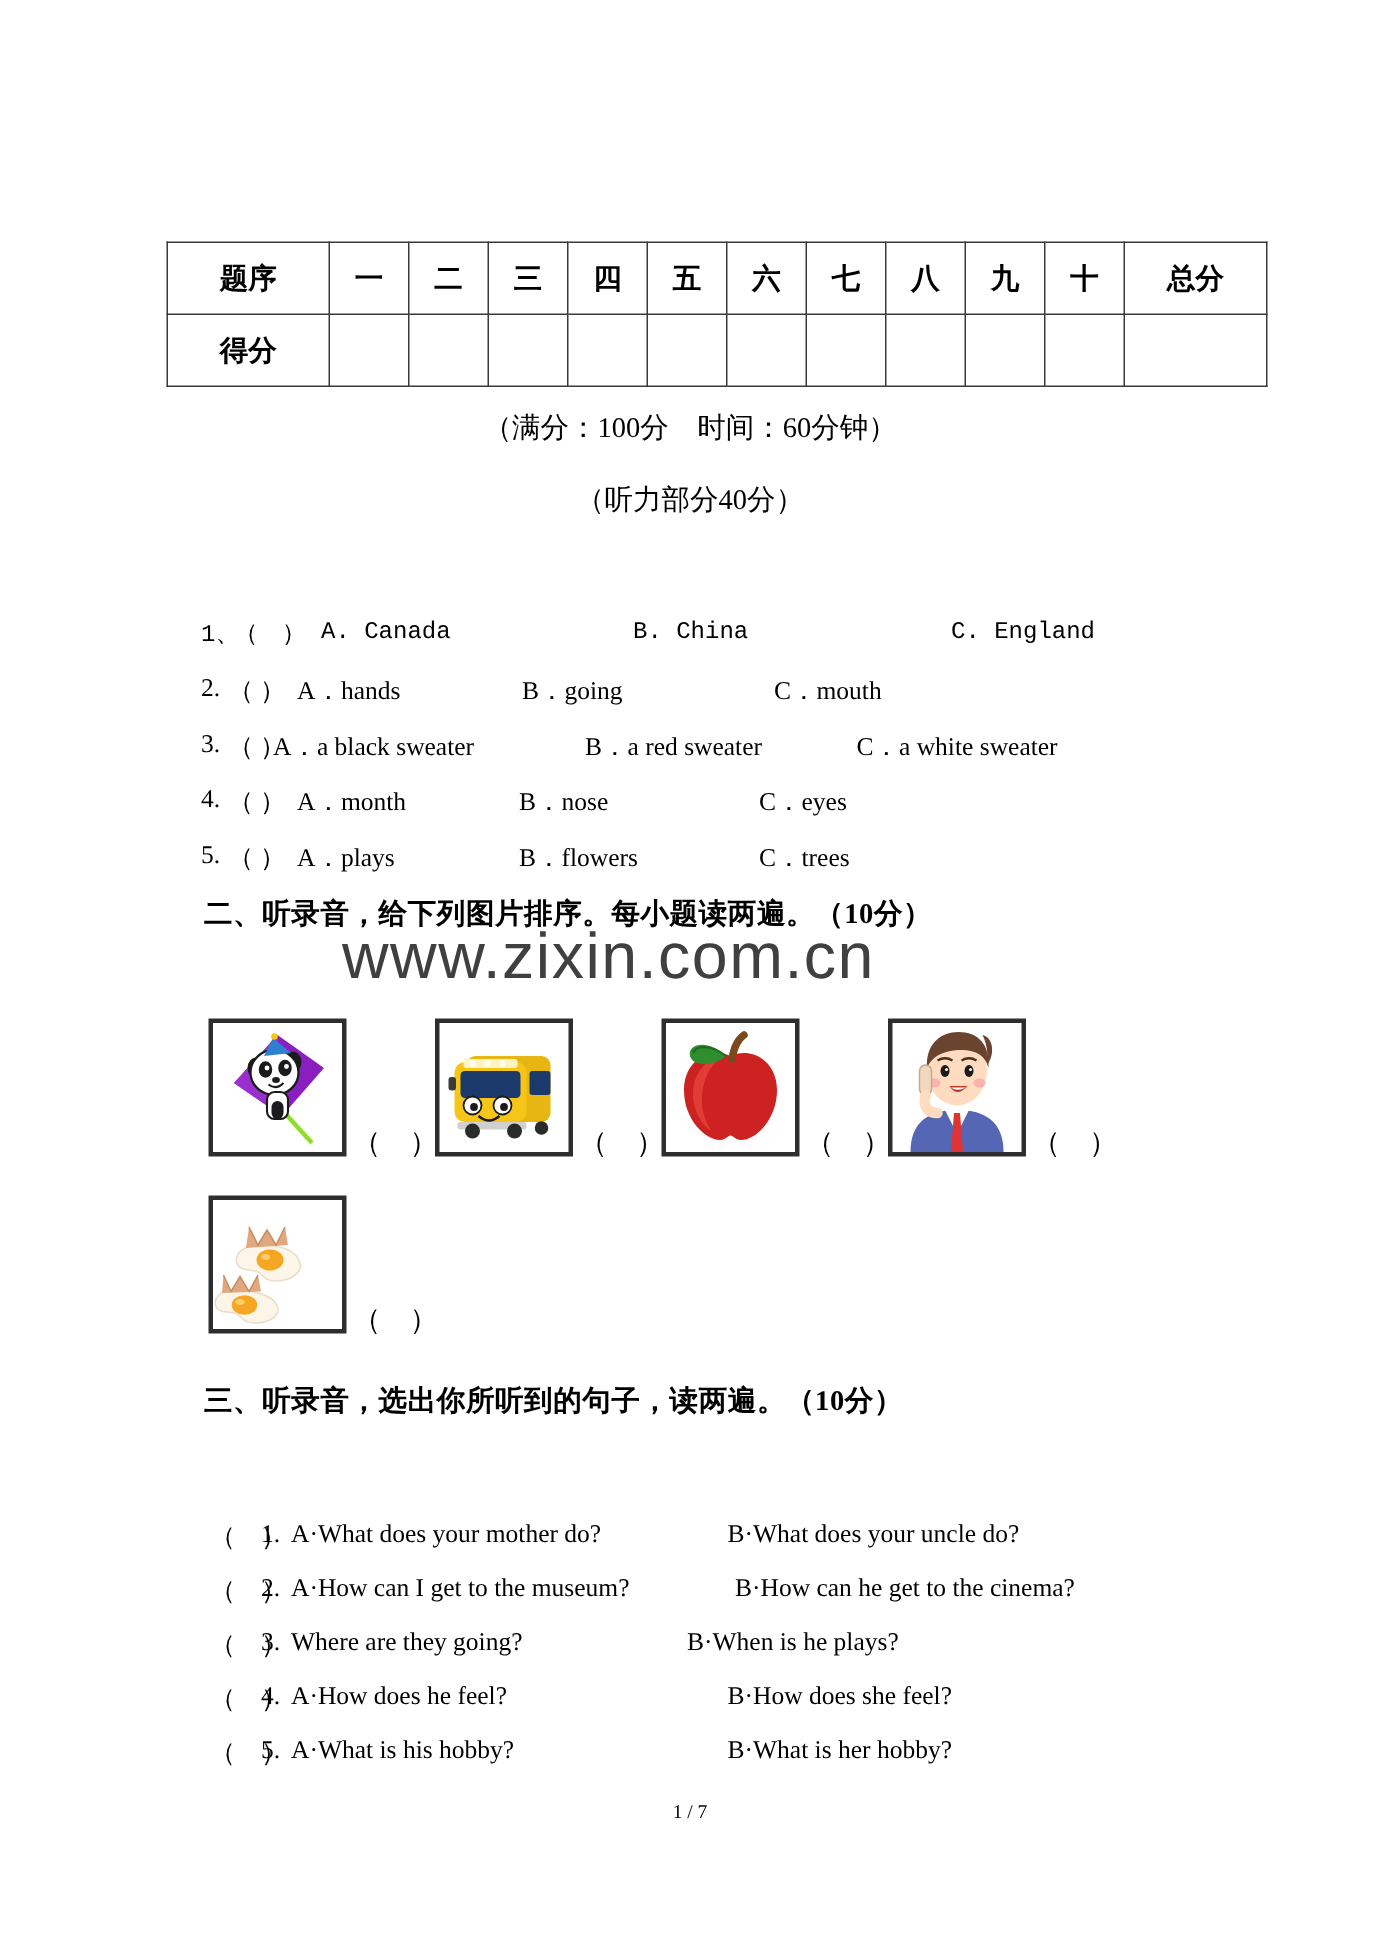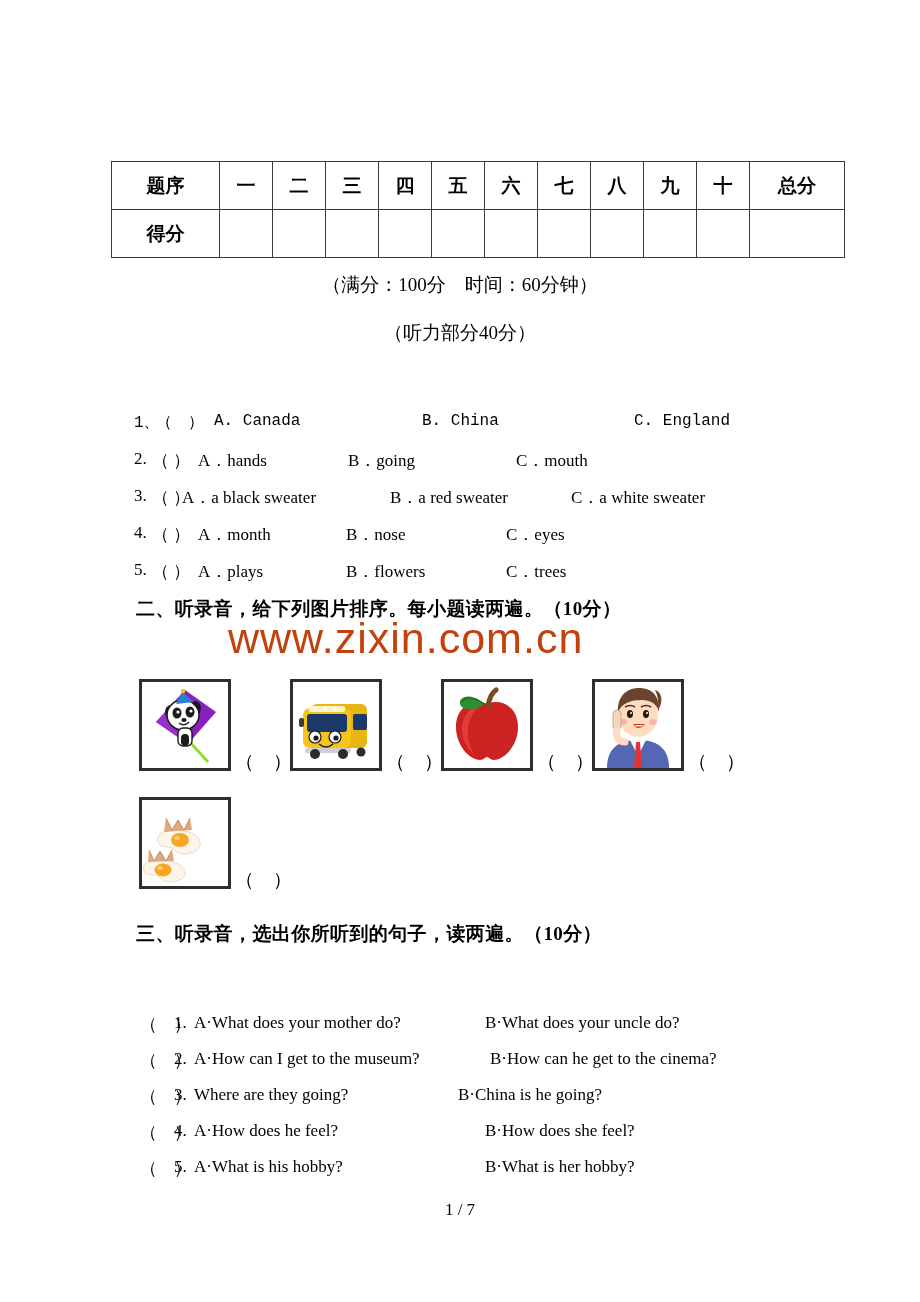--- a/index.html
+++ b/index.html
@@ -26,21 +26,21 @@
   }
 
   
   .watermark {
     position: absolute;
     left: 228px;
     top: 614px;
     font-family: "Liberation Sans", "DejaVu Sans", sans-serif;
     font-size: 43px;
     letter-spacing: 1px;
-    color: #c2410c;
+    color: #404040;
     white-space: nowrap;
     z-index: 5;
     pointer-events: none;
     user-select: none;
   }
 
   
   .doc-title {
     position: absolute;
     left: 0;
@@ -155,21 +155,21 @@
   .q3-row .opt-a { position: absolute; left: 34px; top: 0; }
   .q3-row .opt-b { position: absolute; top: 0; }
 
   
   .page-footer {
     position: absolute;
     left: 0;
     top: 1200px;
     width: 920px;
     text-align: center;
-    font-size: 17px;
+    font-size: 13px;
     z-index: 10;
   }
 </style>
 </head>
 <body>
 
 <div class="page">
 
   <div class="watermark">www.zixin.com.cn</div>
 
@@ -377,21 +377,21 @@
     <span class="lead">（　）</span>
     <span class="opt-a">2.</span>
     <span class="opt-b" style="left:54px;">A·How can I get to the museum?</span>
     <span class="opt-b" style="left:350px;">B·How can he get to the cinema?</span>
   </div>
 
   <div class="q3-row" style="top:1085px;">
     <span class="lead">（　）</span>
     <span class="opt-a">3.</span>
     <span class="opt-b" style="left:54px;">Where are they going?</span>
-    <span class="opt-b" style="left:318px;">B·China is he going?</span>
+    <span class="opt-b" style="left:318px;">B·When is he plays?</span>
   </div>
 
   <div class="q3-row" style="top:1121px;">
     <span class="lead">（　）</span>
     <span class="opt-a">4.</span>
     <span class="opt-b" style="left:54px;">A·How does he feel?</span>
     <span class="opt-b" style="left:345px;">B·How does she feel?</span>
   </div>
 
   <div class="q3-row" style="top:1157px;">

